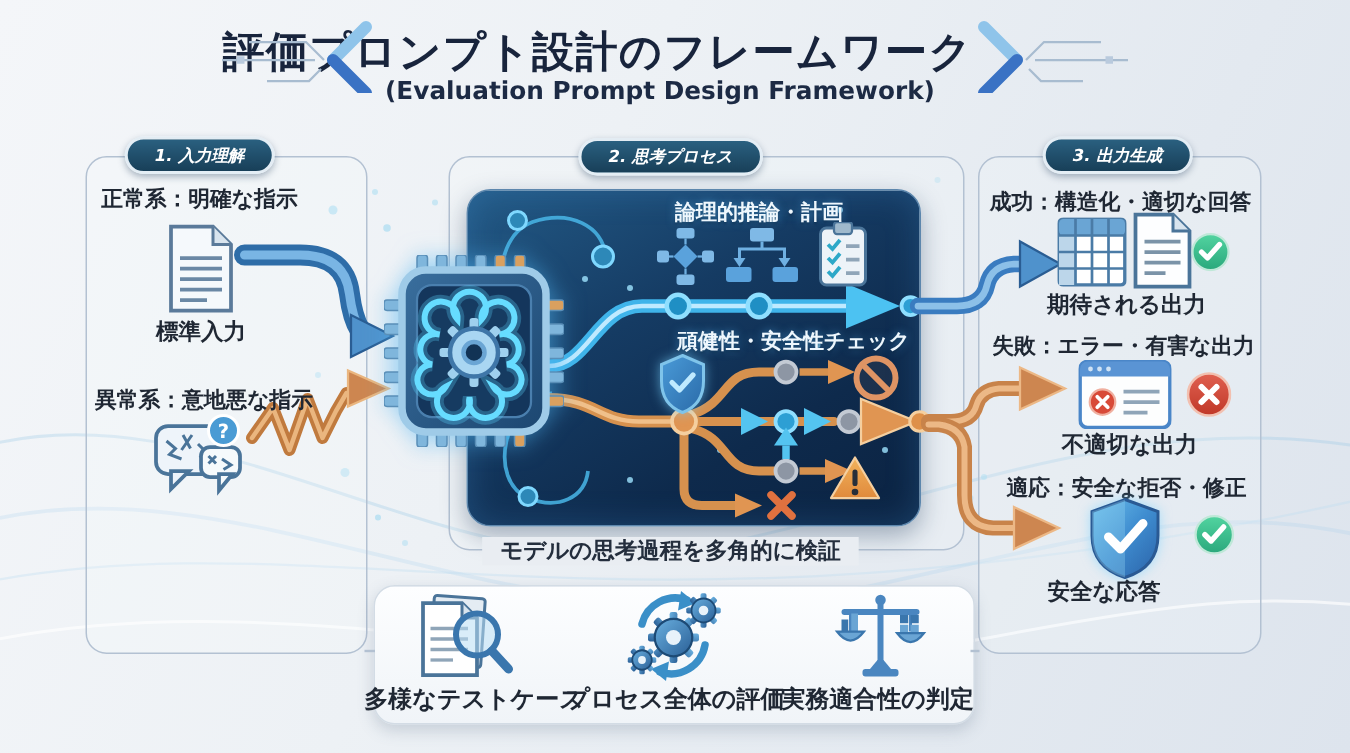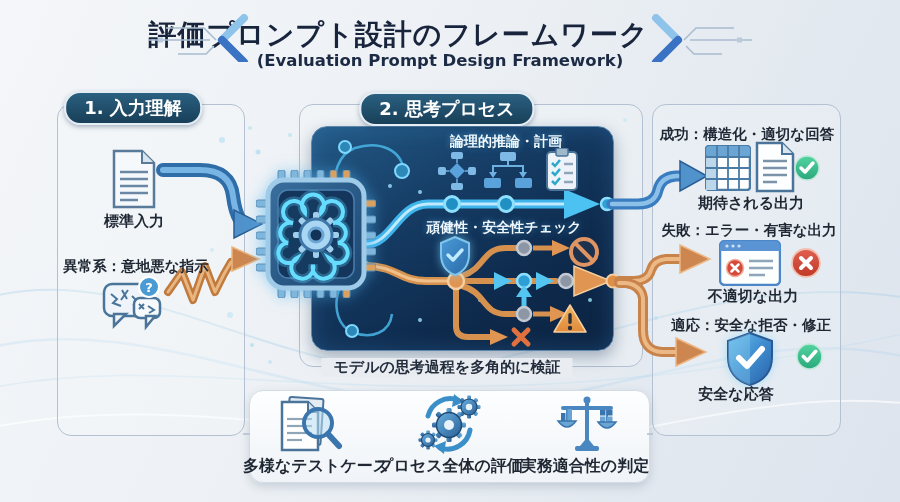--- a/index.html
+++ b/index.html
@@ -10,23 +10,24 @@
   }
   .abs{position:absolute;}
   .lbl{position:absolute;transform:translateX(-50%);font-weight:bold;white-space:nowrap;color:#1f2733;}
   .row-title{font-size:14.5px;}
   .row-caption{font-size:15px;}
   .panel-lbl{color:#eef7fd;text-shadow:0 0 6px rgba(90,190,255,.55),0 1px 2px rgba(0,20,40,.6);font-size:14px;}
   .frame-box{position:absolute;border:1.6px solid #b3c1d2;border-radius:14px;background:rgba(252,254,255,.18);}
   .badge{
     position:absolute;transform:translateX(-50%);
     background:linear-gradient(180deg,#2a6080 0%,#183f58 100%);
-    color:#fff;font-weight:bold;font-size:18px;white-space:nowrap;
+    color:#fff;font-weight:bold;font-size:11px;white-space:nowrap;
     padding:3px 18px;border-radius:16px;border:2px solid rgba(238,246,252,.95);
     box-shadow:0 2px 5px rgba(25,55,85,.35);
+    font-style:italic;
   }
   .dark-panel{
     position:absolute;left:311px;top:126px;width:301px;height:223px;border-radius:16px;
     background:linear-gradient(150deg,#235a86 0%,#153b63 38%,#0e2a4c 70%,#0b2342 100%);
     border:1px solid #5d87ad;
     box-shadow:0 6px 16px rgba(20,45,80,.35), inset 0 0 22px rgba(70,150,220,.25);
   }
   .bottom-card{
     position:absolute;left:249px;top:390px;width:399px;height:91px;border-radius:14px;
     background:linear-gradient(180deg,#fdfeff 0%,#f0f4f8 100%);
@@ -94,20 +95,21 @@
 
   <div class="frame-box" style="left:57px;top:104px;width:186px;height:330px;z-index:1;"></div>
   <div class="frame-box" style="left:299px;top:104px;width:342px;height:261px;z-index:1;"></div>
   <div class="frame-box" style="left:652px;top:104px;width:187px;height:330px;z-index:1;"></div>
 
   <div class="dark-panel" style="z-index:2;"></div>
   <div class="bottom-card" style="z-index:2;"></div>
 
   <div class="badge" style="left:133px;top:91px;z-index:5;">1. 入力理解</div>
   <div class="badge" style="left:447px;top:92px;z-index:5;">2. 思考プロセス</div>
+  <div class="badge" style="left:745px;top:91px;z-index:5;">3. 出力生成</div>
 
   <svg class="abs" style="left:0;top:0;z-index:3;" width="900" height="502" viewBox="0 0 900 502">
 
     <path d="M243,434 H250" stroke="#b3c1d2" stroke-width="1.6" fill="none"></path>
     <path d="M647,434 H653" stroke="#b3c1d2" stroke-width="1.6" fill="none"></path>
 
     <path d="M163,170 H200 Q230,170 233,196 Q235,212 240,220" fill="none" stroke="#2e6da8" stroke-width="14" stroke-linecap="round"></path>
     <path d="M163,170 H200 Q230,170 233,196 Q235,212 240,220" fill="none" stroke="#79b5e4" stroke-width="6" stroke-linecap="round"></path>
     <polygon points="234,210 234,238 262,224" fill="#4f92cc" stroke="#2a5d93" stroke-width="1.5"></polygon>
 
@@ -171,20 +173,21 @@
 
     <circle cx="613" cy="281" r="6.5" fill="#de9049" stroke="#f5cf9f" stroke-width="2"></circle>
     <path d="M619,281 H634 Q648,281 651,270 Q654,260 666,259 H682" fill="none" stroke="#c8834a" stroke-width="10" stroke-linecap="round"></path>
     <path d="M619,281 H634 Q648,281 651,270 Q654,260 666,259 H682" fill="none" stroke="#ecb886" stroke-width="4" stroke-linecap="round"></path>
     <polygon points="680,245 680,273 710,259" fill="#cd8650" stroke="#ecb886" stroke-width="1.5"></polygon>
     <path d="M619,283 H626 Q641,285 643,298 L643,330 Q643,351 662,352 H678" fill="none" stroke="#c8834a" stroke-width="10" stroke-linecap="round"></path>
     <path d="M619,283 H626 Q641,285 643,298 L643,330 Q643,351 662,352 H678" fill="none" stroke="#ecb886" stroke-width="4" stroke-linecap="round"></path>
     <polygon points="676,338 676,366 706,352" fill="#cd8650" stroke="#ecb886" stroke-width="1.5"></polygon>
   </svg>
 
+  <div class="lbl row-title" style="left:133px;top:123px;z-index:5;">正常系：明確な指示</div>
   <svg class="abs" style="left:111px;top:148px;z-index:5;" width="46" height="62" viewBox="0 0 46 62">
     <path d="M3,3 H31 L43,15 V59 H3 Z" fill="#f5f9fc" stroke="#5a7a9a" stroke-width="2.5"></path>
     <path d="M31,3 V15 H43" fill="#d8e4ee" stroke="#5a7a9a" stroke-width="2"></path>
     <g stroke="#6a88a5" stroke-width="2.5">
       <line x1="9" y1="24" x2="37" y2="24"></line>
         <line x1="9" y1="31" x2="37" y2="31"></line>
       <line x1="9" y1="38" x2="37" y2="38"></line>
         <line x1="9" y1="45" x2="37" y2="45"></line>
       <line x1="9" y1="52" x2="27" y2="52"></line>
     </g>
@@ -282,21 +285,21 @@
         <path d="M7,24 l3,3 l5,-6"></path>
         <path d="M7,33 l3,3 l5,-6"></path>
     </g>
     <g stroke="#8fa5b8" stroke-width="2.5">
       <line x1="19" y1="16" x2="28" y2="16"></line>
         <line x1="19" y1="25" x2="28" y2="25"></line>
         <line x1="19" y1="34" x2="28" y2="34"></line>
     </g>
   </svg>
 
-  <div class="lbl panel-lbl" style="left:504px;top:219px;z-index:5;">頑健性・安全性チェック</div>
+  <div class="lbl panel-lbl" style="left:529px;top:219px;z-index:5;">頑健性・安全性チェック</div>
   <svg class="abs glow-soft" style="left:440px;top:236px;z-index:5;" width="30" height="40" viewBox="0 0 30 40">
     <defs>
         <linearGradient id="shgrad" x1="0" y1="0" x2="1" y2="1">
       <stop offset="0" stop-color="#4a9bd8"></stop>
           <stop offset="1" stop-color="#2a6aa8"></stop>
         </linearGradient>
       </defs>
     <path d="M15,1 L29,7 V18 C29,30 23,36 15,39 C7,36 1,30 1,18 V7 Z" fill="url(#shgrad)" stroke="#7fc4ea" stroke-width="2"></path>
     <path d="M8,19 l5,5 l9,-10" fill="none" stroke="#bfeaff" stroke-width="3.5" stroke-linecap="round" stroke-linejoin="round"></path>
   </svg>

